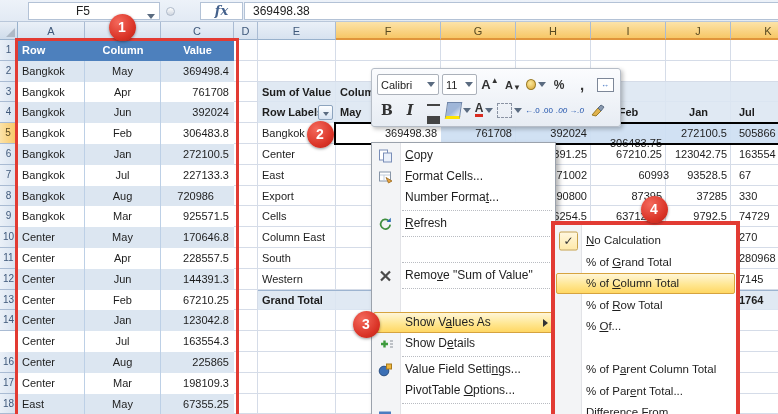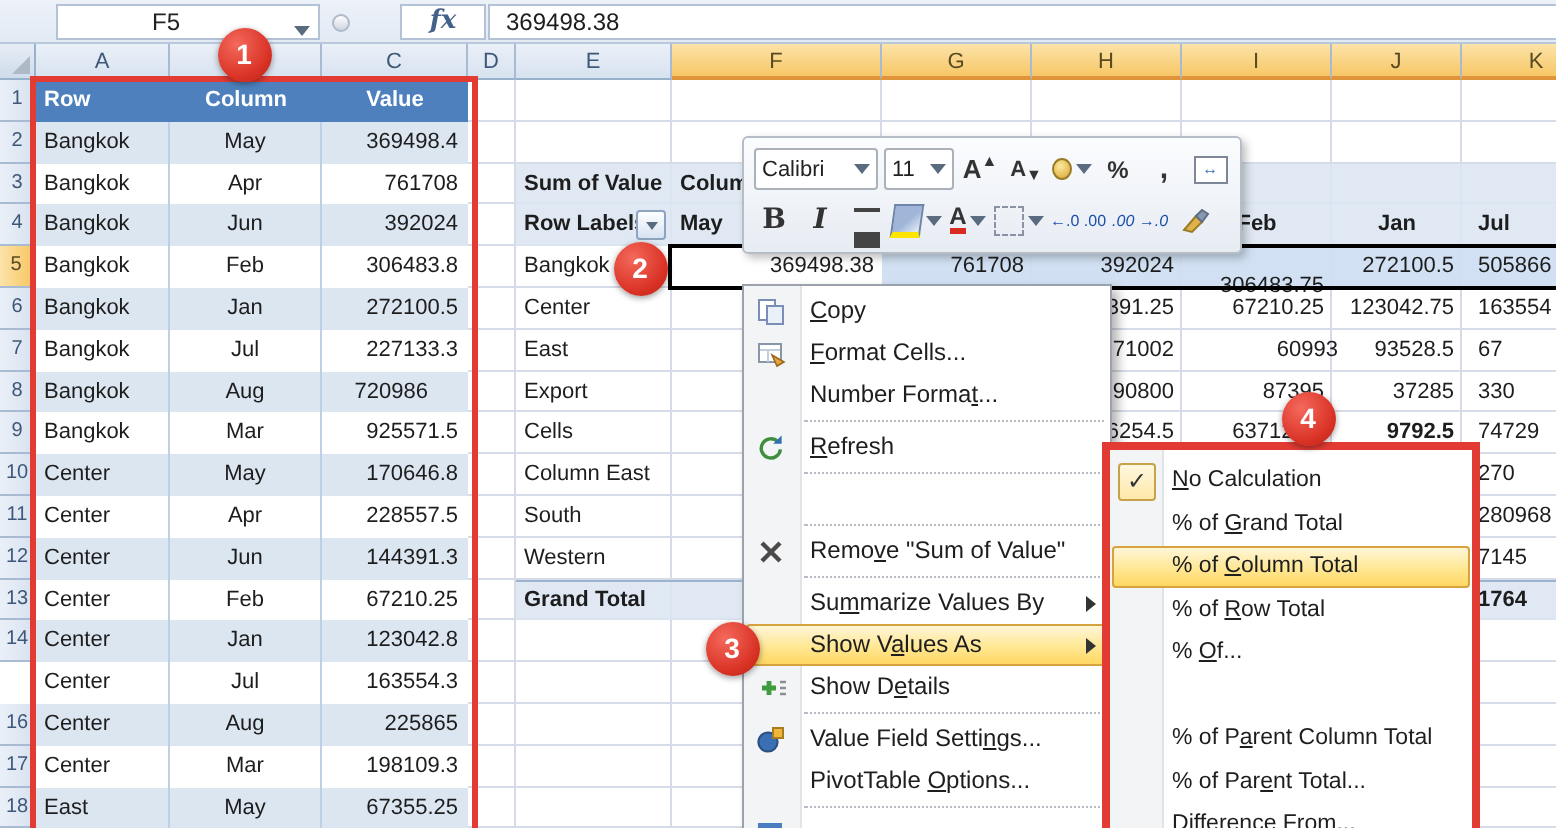--- a/index.html
+++ b/index.html
@@ -281,21 +281,21 @@
       <div class="cell abs" style="left: 666px; top: 164.8px; width: 65px; height: 20.8px; text-align: right; padding-right: 4px; padding-left: 0px; font-weight: normal;">93528.5</div>
       <div class="cell abs" style="left: 731px; top: 164.8px; width: 75px; height: 20.8px; text-align: left; padding-right: 0px; padding-left: 8px; font-weight: normal;">67</div>
       <div class="cell abs" style="left: 262px; top: 185.6px; width: 72px; height: 20.8px; font-weight: normal;">Export</div>
       <div class="cell abs" style="left: 516px; top: 185.6px; width: 75px; height: 20.8px; text-align: right; padding-right: 4px; padding-left: 0px; font-weight: normal;">290800</div>
       <div class="cell abs" style="left: 591px; top: 185.6px; width: 75px; height: 20.8px; text-align: right; padding-right: 4px; padding-left: 0px; font-weight: normal;">87395</div>
       <div class="cell abs" style="left: 666px; top: 185.6px; width: 65px; height: 20.8px; text-align: right; padding-right: 4px; padding-left: 0px; font-weight: normal;">37285</div>
       <div class="cell abs" style="left: 731px; top: 185.6px; width: 75px; height: 20.8px; text-align: left; padding-right: 0px; padding-left: 8px; font-weight: normal;">330</div>
       <div class="cell abs" style="left: 262px; top: 206.4px; width: 72px; height: 20.8px; font-weight: normal;">Cells</div>
       <div class="cell abs" style="left: 516px; top: 206.4px; width: 75px; height: 20.8px; text-align: right; padding-right: 4px; padding-left: 0px; font-weight: normal;">6254.5</div>
       <div class="cell abs" style="left: 591px; top: 206.4px; width: 75px; height: 20.8px; text-align: right; padding-right: 4px; padding-left: 0px; font-weight: normal;">63712.75</div>
-      <div class="cell abs" style="left: 666px; top: 206.4px; width: 65px; height: 20.8px; text-align: right; padding-right: 4px; padding-left: 0px; font-weight: bold;">9792.5</div>
+      <div class="cell abs" style="left: 666px; top: 206.4px; width: 65px; height: 20.8px; text-align: right; padding-right: 4px; padding-left: 0px; font-weight: normal;">9792.5</div>
       <div class="cell abs" style="left: 731px; top: 206.4px; width: 75px; height: 20.8px; text-align: left; padding-right: 0px; padding-left: 8px; font-weight: normal;">74729</div>
       <div class="cell abs" style="left: 262px; top: 227.2px; width: 72px; height: 20.8px; font-weight: normal;">Column East</div>
       <div class="cell abs" style="left: 731px; top: 227.2px; width: 75px; height: 20.8px; text-align: left; padding-right: 0px; padding-left: 8px; font-weight: normal;">270</div>
       <div class="cell abs" style="left: 262px; top: 248px; width: 72px; height: 20.8px; font-weight: normal;">South</div>
       <div class="cell abs" style="left: 731px; top: 248px; width: 75px; height: 20.8px; text-align: left; padding-right: 0px; padding-left: 8px; font-weight: normal;">280968</div>
       <div class="cell abs" style="left: 262px; top: 268.8px; width: 72px; height: 20.8px; font-weight: normal;">Western</div>
       <div class="cell abs" style="left: 731px; top: 268.8px; width: 75px; height: 20.8px; text-align: left; padding-right: 0px; padding-left: 8px; font-weight: normal;">7145</div>
       <div class="cell abs" style="left: 262px; top: 289.6px; width: 72px; height: 20.8px; font-weight: bold;">Grand Total</div>
       <div class="cell abs" style="left: 731px; top: 289.6px; width: 75px; height: 20.8px; text-align: left; padding-right: 0px; padding-left: 8px; font-weight: bold;">1764</div>
       <div class="cell abs" style="left: 334px; top: 121.7px; width: 470px; height: 23.8px; border: 2.5px solid rgb(0, 0, 0); z-index: 6; background: transparent;"></div>
@@ -398,24 +398,20 @@
       <div class="msep" style="top: 119px;"></div>
       <div class="mitem" style="top: 122px; height: 21px;">
         <span class="micon">
           <svg width="13" height="13">
             <path d="M2 2l9 9M11 2l-9 9" stroke="#4A4A4A" stroke-width="2.2"></path>
           </svg>
         </span>
         <span class="lbl" style="left: 33px; top: 0px; line-height: 21px;">Remo<u>v</u>e "Sum of Value"</span>
       </div>
       <div class="msep" style="top: 145px;"></div>
-      <div class="mitem" style="top: 148px; height: 21px;">
-        <span class="lbl" style="left: 33px; top: 0px; line-height: 21px;">Su<u>m</u>marize Values By</span>
-        <span class="subarrow"></span>
-      </div>
       <div class="mitem" style="top: 169px; height: 21px;">
         <div class="hl" style="position: absolute; inset: 0px 1px;"></div>
         <span class="lbl" style="left: 33px; top: 0px; line-height: 21px;">Show V<u>a</u>lues As</span>
         <span class="subarrow"></span>
       </div>
       <div class="mitem" style="top: 190px; height: 21px;">
         <span class="micon">
           <svg width="16" height="15">
             <path d="M3 7.5h7M6.5 4v7" stroke="#3E9B3E" stroke-width="2.4"></path>
             <path d="M12 4.5h3M12 7.5h3M12 10.5h3" stroke="#8A8F98" stroke-width="1.2"></path>

